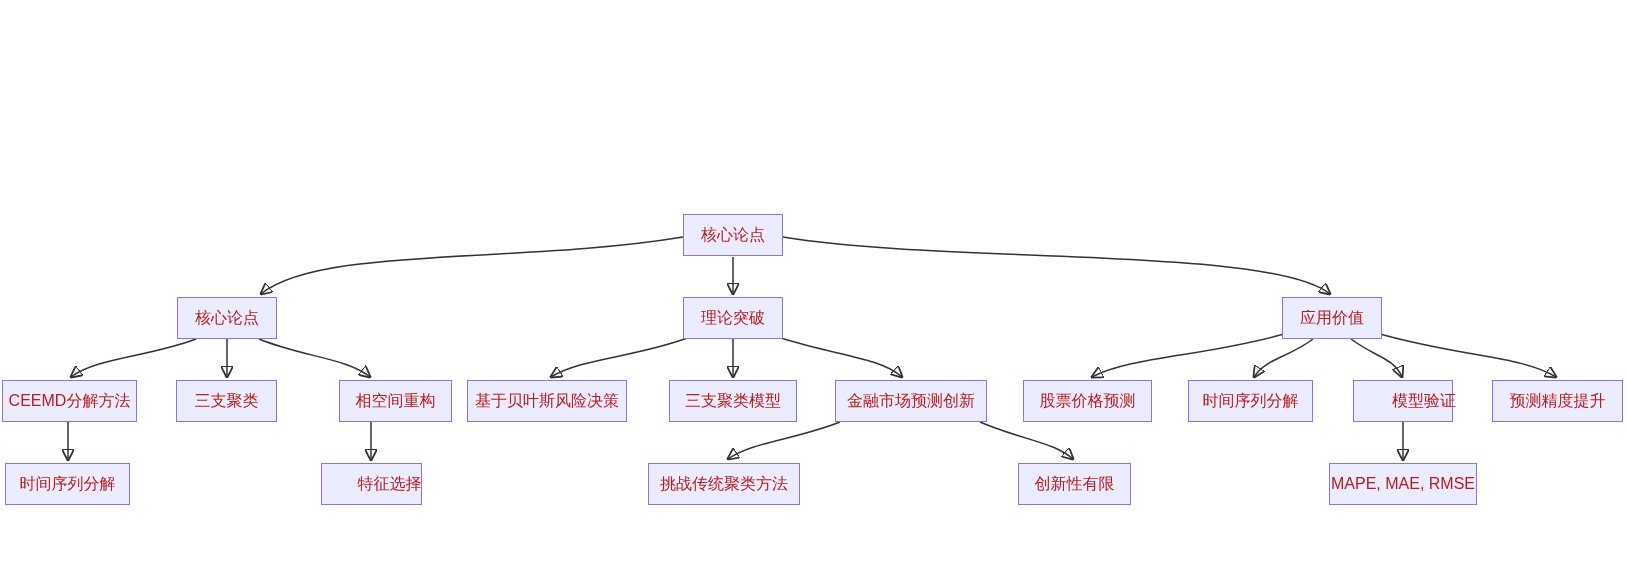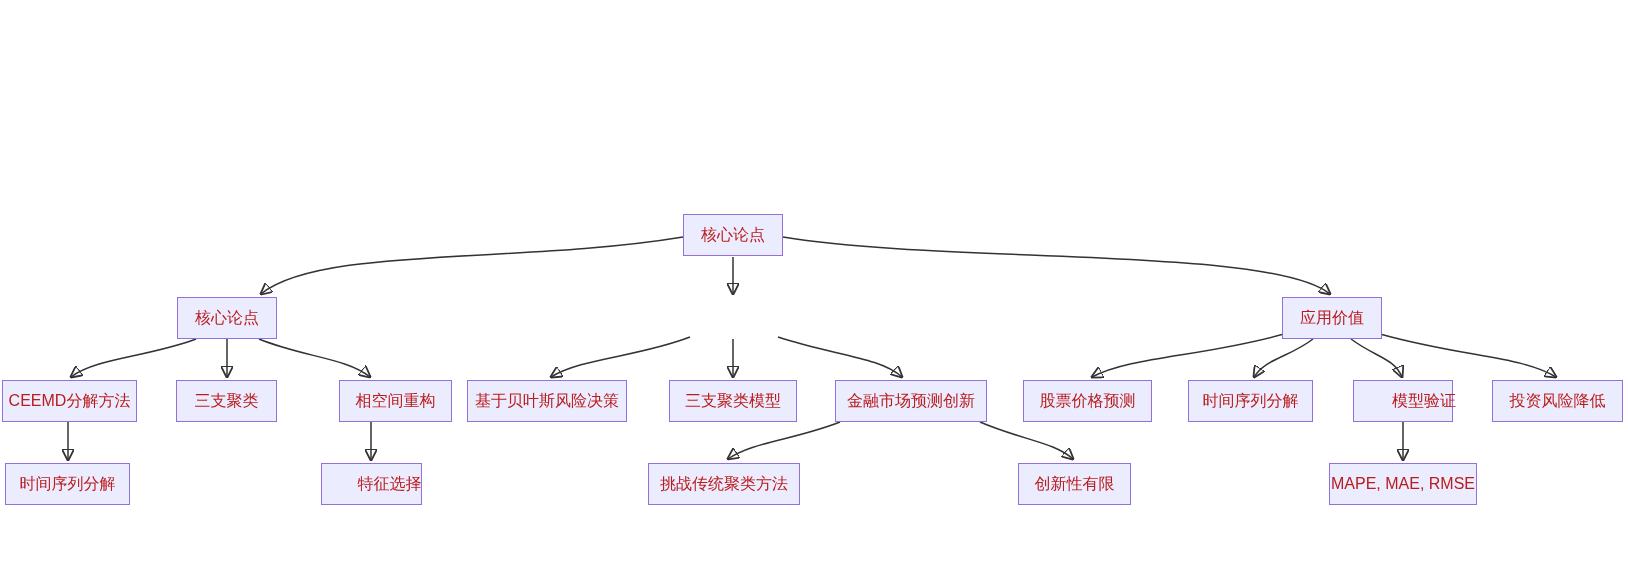--- a/index.html
+++ b/index.html
@@ -88,30 +88,31 @@
     <path d="M1380,334 C1462,357 1522,356 1556,377" marker-end="url(#arrow)"></path>
     <path d="M68,422 L68,460" marker-end="url(#arrow)"></path>
     <path d="M371,422 L371,460" marker-end="url(#arrow)"></path>
     <path d="M840,422 C794,440 752,442 728,459" marker-end="url(#arrow)"></path>
     <path d="M980,422 C1022,440 1054,442 1073,459" marker-end="url(#arrow)"></path>
     <path d="M1403,422 L1403,460" marker-end="url(#arrow)"></path>
   </svg>
 
   <div class="node n-core">核心论点</div>
   <div class="node n-method">核心论点</div>
+  <div class="node n-theory">理论突破</div>
   <div class="node n-application">应用价值</div>
   <div class="node n-ceemd">CEEMD分解方法</div>
   <div class="node n-threeway">三支聚类</div>
   <div class="node n-phase">相空间重构</div>
   <div class="node n-bayes">基于贝叶斯风险决策</div>
   <div class="node n-model3w">三支聚类模型</div>
   <div class="node n-finance">金融市场预测创新</div>
   <div class="node n-stock">股票价格预测</div>
   <div class="node n-invest">时间序列分解</div>
   <div class="node n-validate">模型验证</div>
-  <div class="node n-accuracy">投资风险降低</div>
+  <div class="node n-accuracy">预测精度提升</div>
   <div class="node n-timeseries">时间序列分解</div>
   <div class="node n-feature">特征选择</div>
   <div class="node n-challenge">挑战传统聚类方法</div>
   <div class="node n-limited">创新性有限</div>
   <div class="node n-metrics">MAPE, MAE, RMSE</div>
 
 </div>
 
 </body></html>

